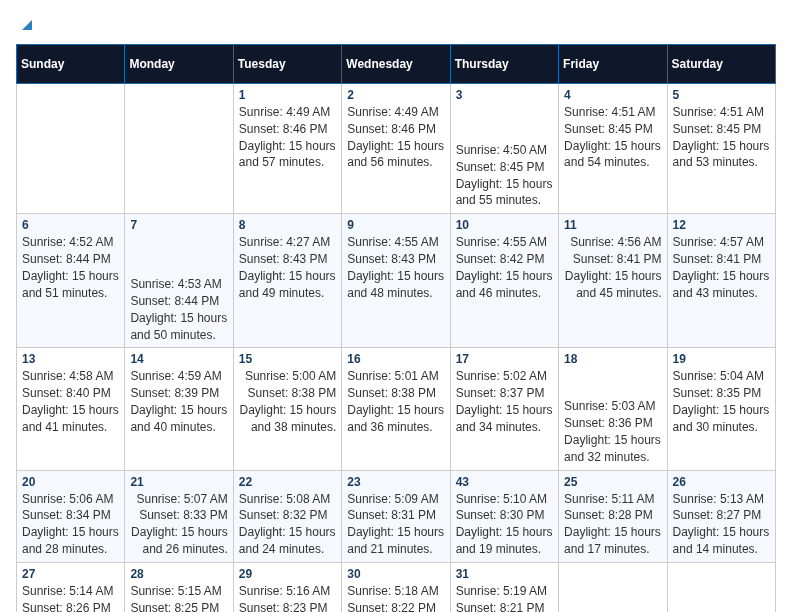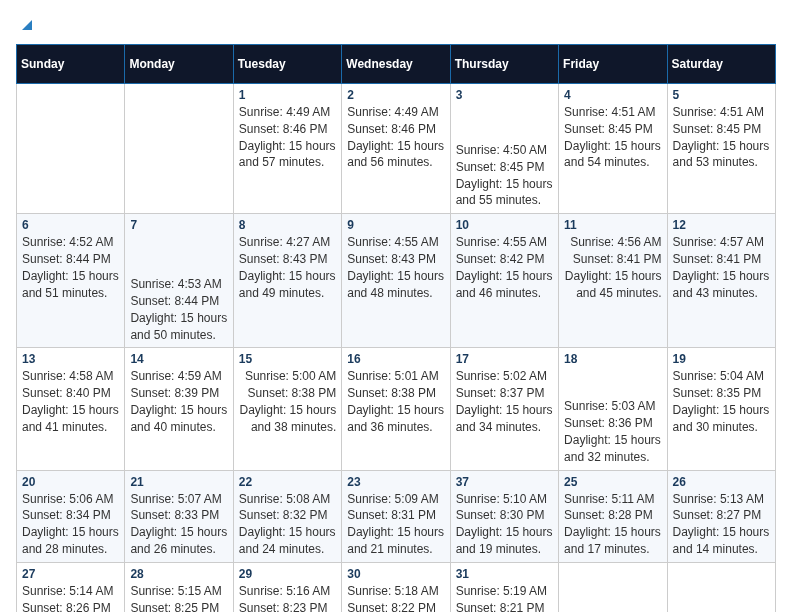--- a/index.html
+++ b/index.html
@@ -248,38 +248,38 @@
       </tr>
       <tr>
         <td>
           <span class="day-num">20</span>
           <div class="cell-info" style="white-space: pre-line;">Sunrise: 5:06 AM
 Sunset: 8:34 PM
 Daylight: 15 hours and 28 minutes.</div>
         </td>
         <td>
           <span class="day-num">21</span>
-          <div class="cell-info" style="white-space: pre-line;">Sunrise: 5:07 AM
+          <div class="cell-info" style="white-space: pre-line; text-align: right;">Sunrise: 5:07 AM
 Sunset: 8:33 PM
 Daylight: 15 hours and 26 minutes.</div>
         </td>
         <td>
           <span class="day-num">22</span>
           <div class="cell-info" style="white-space: pre-line;">Sunrise: 5:08 AM
 Sunset: 8:32 PM
 Daylight: 15 hours and 24 minutes.</div>
         </td>
         <td>
           <span class="day-num">23</span>
           <div class="cell-info" style="white-space: pre-line;">Sunrise: 5:09 AM
 Sunset: 8:31 PM
 Daylight: 15 hours and 21 minutes.</div>
         </td>
         <td>
-          <span class="day-num">37</span>
+          <span class="day-num">43</span>
           <div class="cell-info" style="white-space: pre-line;">Sunrise: 5:10 AM
 Sunset: 8:30 PM
 Daylight: 15 hours and 19 minutes.</div>
         </td>
         <td>
           <span class="day-num">25</span>
           <div class="cell-info" style="white-space: pre-line;">Sunrise: 5:11 AM
 Sunset: 8:28 PM
 Daylight: 15 hours and 17 minutes.</div>
         </td>

